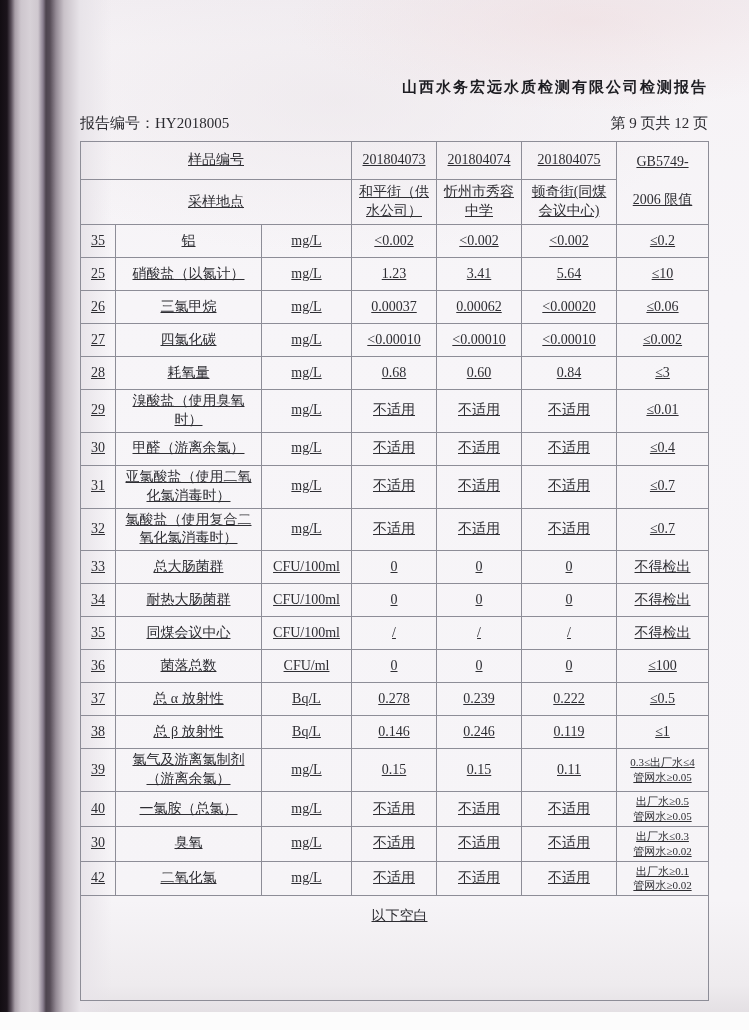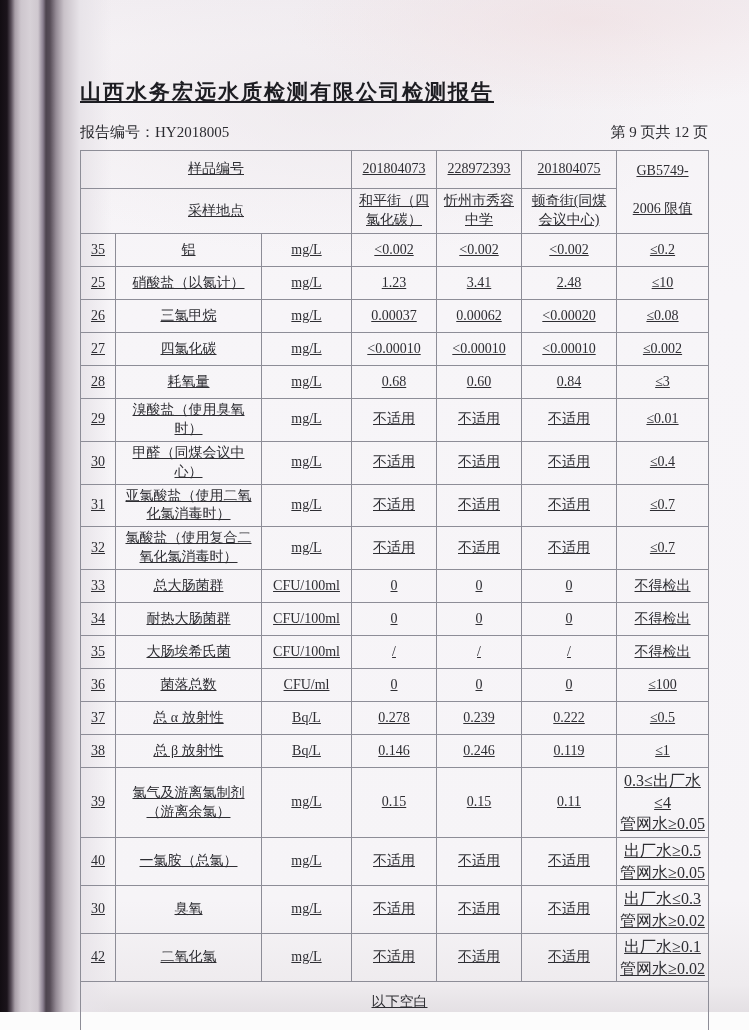--- a/index.html
+++ b/index.html
@@ -20,41 +20,41 @@
   
   .spine{
     position:absolute;left:0;top:0;width:120px;height:1012px;
     background:linear-gradient(90deg,
       #120d12 0px,#1b141b 7px,#564c57 11px,#a89fa8 15px,#cdc6cd 21px,
       #d7d1d7 30px,#cfc8cf 38px,#8b8090 43px,#4d444e 46px,#574d58 50px,
       #948a95 56px,#c9c2c9 64px,#e8e4e9 80px,rgba(246,244,247,0) 112px);
   }
   .content{position:absolute;left:80px;top:0;width:628px;}
   .title{
-    margin:78px 0 0 0;text-align:left;
+    margin:78px 0 0 0;text-align:right;
     font-family:"Liberation Sans","DejaVu Sans",sans-serif;
-    font-size:21px;font-weight:700;letter-spacing:2px;color:#1d1d22;text-decoration:underline;
+    font-size:15px;font-weight:700;letter-spacing:2px;color:#1d1d22;
   }
   .meta{
     margin-top:17px;display:flex;justify-content:space-between;
     align-items:baseline;font-size:15px;color:#2b2b30;
   }
   table.report{
     margin-top:8px;width:628px;border-collapse:collapse;table-layout:fixed;
     font-size:14px;color:#2e2e33;text-decoration:underline;
   }
   table.report td{
     border:1px solid #8d8d97;text-align:center;vertical-align:middle;
     padding:2px 3px;line-height:1.35;overflow:hidden;
   }
   .h1row td{height:33px;}
   .h2row td{height:40px;padding:2px 1px;}
   tbody td{height:28px;}
   td.c-item{text-align:left;padding:2px 4px 2px 8px;}
-  td.c-limit.small{font-size:16px;line-height:1.35;padding:2px 1px;}
+  td.c-limit.small{font-size:11px;line-height:1.35;padding:2px 1px;}
   td.limit-head{padding:0;vertical-align:top;}
   .limit-head .l1{height:35px;display:flex;align-items:center;justify-content:center;}
   .limit-head .l2{height:42px;display:flex;align-items:center;justify-content:center;}
   tfoot td.footer-cell{
     height:93px;text-align:center;vertical-align:top;padding:11px 0 0 10px;
   }
 </style>
 </head>
 <body>
 
@@ -76,61 +76,61 @@
           <col style="width:90px">
         <col style="width:85px">
           <col style="width:85px">
           <col style="width:95px">
           <col style="width:92px">
       </colgroup>
       <thead>
         <tr class="h1row">
           <td colspan="3">样品编号</td>
           <td>201804073</td>
-          <td>228972393</td>
+          <td>201804074</td>
           <td>201804075</td>
           <td rowspan="2" class="limit-head">
             <div class="l1">GB5749-</div>
             <div class="l2">2006 限值</div>
           </td>
         </tr>
         <tr class="h2row">
           <td colspan="3">采样地点</td>
-          <td>和平街（四氯化碳）</td>
+          <td>和平街（供水公司）</td>
           <td>忻州市秀容中学</td>
           <td>顿奇街(同煤会议中心)</td>
         </tr>
       </thead>
       <tbody id="rows">
           <tr>
             <td class="c-no">35</td>
             <td class="c-item">铝</td>
             <td class="c-unit">mg/L</td>
             <td class="c-val">&lt;0.002</td>
             <td class="c-val">&lt;0.002</td>
             <td class="c-val">&lt;0.002</td>
             <td class="c-limit">≤0.2</td>
           </tr>
           <tr>
             <td class="c-no">25</td>
             <td class="c-item">硝酸盐（以氮计）</td>
             <td class="c-unit">mg/L</td>
             <td class="c-val">1.23</td>
             <td class="c-val">3.41</td>
-            <td class="c-val">2.48</td>
+            <td class="c-val">5.64</td>
             <td class="c-limit">≤10</td>
           </tr>
           <tr>
             <td class="c-no">26</td>
             <td class="c-item">三氯甲烷</td>
             <td class="c-unit">mg/L</td>
             <td class="c-val">0.00037</td>
             <td class="c-val">0.00062</td>
             <td class="c-val">&lt;0.00020</td>
-            <td class="c-limit">≤0.08</td>
+            <td class="c-limit">≤0.06</td>
           </tr>
           <tr>
             <td class="c-no">27</td>
             <td class="c-item">四氯化碳</td>
             <td class="c-unit">mg/L</td>
             <td class="c-val">&lt;0.00010</td>
             <td class="c-val">&lt;0.00010</td>
             <td class="c-val">&lt;0.00010</td>
             <td class="c-limit">≤0.002</td>
           </tr>
@@ -147,21 +147,21 @@
             <td class="c-no">29</td>
             <td class="c-item">溴酸盐（使用臭氧时）</td>
             <td class="c-unit">mg/L</td>
             <td class="c-val">不适用</td>
             <td class="c-val">不适用</td>
             <td class="c-val">不适用</td>
             <td class="c-limit">≤0.01</td>
           </tr>
           <tr>
             <td class="c-no">30</td>
-            <td class="c-item">甲醛（同煤会议中心）</td>
+            <td class="c-item">甲醛（游离余氯）</td>
             <td class="c-unit">mg/L</td>
             <td class="c-val">不适用</td>
             <td class="c-val">不适用</td>
             <td class="c-val">不适用</td>
             <td class="c-limit">≤0.4</td>
           </tr>
           <tr>
             <td class="c-no">31</td>
             <td class="c-item">亚氯酸盐（使用二氧化氯消毒时）</td>
             <td class="c-unit">mg/L</td>
@@ -192,21 +192,21 @@
             <td class="c-no">34</td>
             <td class="c-item">耐热大肠菌群</td>
             <td class="c-unit">CFU/100ml</td>
             <td class="c-val">0</td>
             <td class="c-val">0</td>
             <td class="c-val">0</td>
             <td class="c-limit">不得检出</td>
           </tr>
           <tr>
             <td class="c-no">35</td>
-            <td class="c-item">大肠埃希氏菌</td>
+            <td class="c-item">同煤会议中心</td>
             <td class="c-unit">CFU/100ml</td>
             <td class="c-val">/</td>
             <td class="c-val">/</td>
             <td class="c-val">/</td>
             <td class="c-limit">不得检出</td>
           </tr>
           <tr>
             <td class="c-no">36</td>
             <td class="c-item">菌落总数</td>
             <td class="c-unit">CFU/ml</td>

